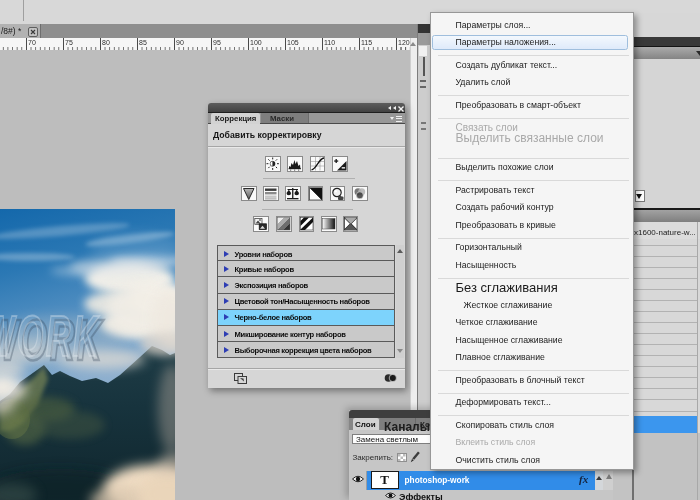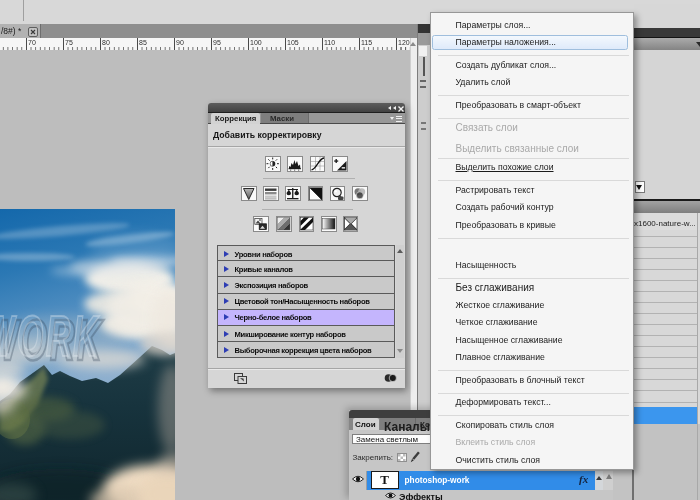--- a/index.html
+++ b/index.html
@@ -392,31 +392,31 @@
     </div>
 
  <div class="abs" style="left:8.5px;top:142.5px;width:178px;height:113.4px;border:1px solid #5a5a5a;background:#c9c9c9;box-sizing:border-box;"></div>
  <div class="abs" id="adjlist" style="left:8.5px;top:142.5px;width:178px;height:113.4px;">
       <div class="abs" style="left:0;top:0.0px;width:178px;height:16.2px;border-bottom:1px solid #5a5a5a;border-left:1px solid #5a5a5a;border-right:1px solid #5a5a5a;border-top:1px solid #5a5a5a;box-sizing:border-box;background:#c9c9c9;">
         <div class="abs" style="left:6px;top:4.6px;width:0;height:0;border-top:3.5px solid transparent;border-bottom:3.5px solid transparent;border-left:5px solid #2d3db4;"></div>
         <div class="abs" style="left:17px;top:3.6px;font-size:7.6px;font-weight:bold;letter-spacing:-0.3px;color:#0d0d0d;white-space:nowrap;">Уровни наборов</div>
       </div>
       <div class="abs" style="left:0;top:16.2px;width:178px;height:16.2px;border-bottom:1px solid #5a5a5a;border-left:1px solid #5a5a5a;border-right:1px solid #5a5a5a;box-sizing:border-box;background:#c9c9c9;">
         <div class="abs" style="left:6px;top:4.6px;width:0;height:0;border-top:3.5px solid transparent;border-bottom:3.5px solid transparent;border-left:5px solid #2d3db4;"></div>
-        <div class="abs" style="left:17px;top:3.6px;font-size:7.6px;font-weight:bold;letter-spacing:-0.3px;color:#0d0d0d;white-space:nowrap;">Кривые каналов</div>
+        <div class="abs" style="left:17px;top:3.6px;font-size:7.6px;font-weight:bold;letter-spacing:-0.3px;color:#0d0d0d;white-space:nowrap;">Кривые наборов</div>
       </div>
       <div class="abs" style="left:0;top:32.4px;width:178px;height:16.2px;border-bottom:1px solid #5a5a5a;border-left:1px solid #5a5a5a;border-right:1px solid #5a5a5a;box-sizing:border-box;background:#c9c9c9;">
         <div class="abs" style="left:6px;top:4.6px;width:0;height:0;border-top:3.5px solid transparent;border-bottom:3.5px solid transparent;border-left:5px solid #2d3db4;"></div>
         <div class="abs" style="left:17px;top:3.6px;font-size:7.6px;font-weight:bold;letter-spacing:-0.3px;color:#0d0d0d;white-space:nowrap;">Экспозиция наборов</div>
       </div>
       <div class="abs" style="left:0;top:48.599999999999994px;width:178px;height:16.2px;border-bottom:1px solid #5a5a5a;border-left:1px solid #5a5a5a;border-right:1px solid #5a5a5a;box-sizing:border-box;background:#c9c9c9;">
         <div class="abs" style="left:6px;top:4.6px;width:0;height:0;border-top:3.5px solid transparent;border-bottom:3.5px solid transparent;border-left:5px solid #2d3db4;"></div>
         <div class="abs" style="left:17px;top:3.6px;font-size:7.6px;font-weight:bold;letter-spacing:-0.3px;color:#0d0d0d;white-space:nowrap;">Цветовой тон/Насыщенность наборов</div>
       </div>
-      <div class="abs" style="left:0;top:64.8px;width:178px;height:16.2px;border-bottom:1px solid #5a5a5a;border-left:1px solid #5a5a5a;border-right:1px solid #5a5a5a;box-sizing:border-box;background:#c4b5fd;">
+      <div class="abs" style="left:0;top:64.8px;width:178px;height:16.2px;border-bottom:1px solid #5a5a5a;border-left:1px solid #5a5a5a;border-right:1px solid #5a5a5a;box-sizing:border-box;background:#7dd3fc;">
         <div class="abs" style="left:6px;top:4.6px;width:0;height:0;border-top:3.5px solid transparent;border-bottom:3.5px solid transparent;border-left:5px solid #2d3db4;"></div>
         <div class="abs" style="left:17px;top:3.6px;font-size:7.6px;font-weight:bold;letter-spacing:-0.3px;color:#0d0d0d;white-space:nowrap;">Черно-белое наборов</div>
       </div>
       <div class="abs" style="left:0;top:81.0px;width:178px;height:16.2px;border-bottom:1px solid #5a5a5a;border-left:1px solid #5a5a5a;border-right:1px solid #5a5a5a;box-sizing:border-box;background:#c9c9c9;">
         <div class="abs" style="left:6px;top:4.6px;width:0;height:0;border-top:3.5px solid transparent;border-bottom:3.5px solid transparent;border-left:5px solid #2d3db4;"></div>
         <div class="abs" style="left:17px;top:3.6px;font-size:7.6px;font-weight:bold;letter-spacing:-0.3px;color:#0d0d0d;white-space:nowrap;">Микширование контур наборов</div>
       </div>
       <div class="abs" style="left:0;top:97.19999999999999px;width:178px;height:16.2px;border-bottom:1px solid #5a5a5a;border-left:1px solid #5a5a5a;border-right:1px solid #5a5a5a;box-sizing:border-box;background:#c9c9c9;">
         <div class="abs" style="left:6px;top:4.6px;width:0;height:0;border-top:3.5px solid transparent;border-bottom:3.5px solid transparent;border-left:5px solid #2d3db4;"></div>
         <div class="abs" style="left:17px;top:3.6px;font-size:7.6px;font-weight:bold;letter-spacing:-0.3px;color:#0d0d0d;white-space:nowrap;">Выборочная коррекция цвета наборов</div>
@@ -496,21 +496,21 @@
         <path d="M0.5,4.5 Q5.5,-0.5 10.5,4.5 Q5.5,9.5 0.5,4.5 Z" fill="#f2f2f2" stroke="#222" stroke-width="1"></path>
         <circle cx="5.5" cy="4.5" r="2" fill="#111"></circle>
       </svg>
     </div>
  <div class="abs" style="left:50px;top:81.5px;font-size:9px;font-weight:bold;color:#111;">Эффекты</div>
 </div>
 
 <div class="abs" style="left:613px;top:468.5px;width:20.5px;height:31.5px;background:#c3c3c3;"></div>
 <div class="abs" style="left:632px;top:468.5px;width:1.5px;height:31.5px;background:#6f6f6f;"></div>
 
-<div class="abs" id="rightcol" style="left:633.5px;top:4px;width:66.5px;height:400px;">
+<div class="abs" id="rightcol" style="left:633.5px;top:13px;width:66.5px;height:400px;">
  <div class="abs" style="left:0;top:0;width:66.5px;height:24px;background:#d7d7d7;"></div>
  <div class="abs" style="left:0;top:24px;width:66.5px;height:8.5px;background:#393939;"></div>
  <div class="abs" style="left:0;top:32.5px;width:66.5px;height:1.5px;background:#141414;"></div>
  <div class="abs" style="left:0;top:34px;width:66.5px;height:11.5px;background:linear-gradient(#ababab,#848484);"></div>
  <div class="abs" style="left:62px;top:37.5px;width:0;height:0;border-left:4px solid transparent;border-right:4px solid transparent;border-top:5px solid #2a2a2a;"></div>
  <div class="abs" style="left:0;top:45.5px;width:66.5px;height:149.5px;background:#d5d5d5;"></div>
  <div class="abs" style="left:1px;top:177px;width:10px;height:11.5px;background:#fff;border:1px solid #7a7a7a;box-sizing:border-box;"></div>
  <div class="abs" style="left:2.2px;top:180.5px;width:0;height:0;border-left:3.6px solid transparent;border-right:3.6px solid transparent;border-top:5px solid #111;"></div>
  <div class="abs" style="left:0;top:195px;width:66.5px;height:2px;background:#1a1a1a;"></div>
  <div class="abs" style="left:0;top:197px;width:66.5px;height:12px;background:linear-gradient(#a2a2a2,#7f7f7f);"></div>
@@ -536,32 +536,33 @@
     </div>
  <div class="abs" style="left:0;top:402.5px;width:63.5px;height:17px;background:#3b96ee;"></div>
  <div class="abs" style="left:0;top:419.5px;width:66.5px;height:80.5px;background:#c2c2c2;"></div>
  <div class="abs" style="left:63.5px;top:209px;width:1px;height:291px;background:#a8a8a8;"></div>
 </div>
 
 <div class="abs" id="menu" style="left:429.5px;top:12px;width:202px;height:456px;background:#f5f5f5;border:1px solid #979797;box-shadow:3px 3px 6px rgba(0,0,0,0.35);box-sizing:content-box;">
     <div class="abs" style="left:1.5px;top:21.5px;width:196px;height:15.5px;border:1px solid #9fbedd;border-radius:2.5px;background:linear-gradient(#f3f8fd,#dfeafa);box-sizing:border-box;"></div>
     <div class="abs" style="left:25px;top:3.5px;width:172px;height:17.5px;line-height:17.5px;font-size:8.7px;color:#1b1b1b;white-space:nowrap;">Параметры слоя...</div>
     <div class="abs" style="left:25px;top:21.0px;width:172px;height:17.5px;line-height:17.5px;font-size:8.7px;color:#1b1b1b;white-space:nowrap;">Параметры наложения...</div>
-    <div class="abs" style="left:25px;top:43.5px;width:172px;height:17.5px;line-height:17.5px;font-size:8.7px;color:#1b1b1b;white-space:nowrap;">Создать дубликат слоя...</div>
+    <div class="abs" style="left:25px;top:43.5px;width:172px;height:17.5px;line-height:17.5px;font-size:8.7px;color:#1b1b1b;white-space:nowrap;">Создать дубликат текст...</div>
     <div class="abs" style="left:25px;top:61.0px;width:172px;height:17.5px;line-height:17.5px;font-size:8.7px;color:#1b1b1b;white-space:nowrap;">Удалить слой</div>
     <div class="abs" style="left:25px;top:83.5px;width:172px;height:17.5px;line-height:17.5px;font-size:8.7px;color:#1b1b1b;white-space:nowrap;">Преобразовать в смарт-объект</div>
     <div class="abs" style="left:25px;top:106.0px;width:172px;height:17.5px;line-height:17.5px;font-size:10px;color:#a9a9a9;white-space:nowrap;">Связать слои</div>
-    <div class="abs" style="left:25px;top:127px;width:172px;height:17.5px;line-height:17.5px;font-size:10px;color:#a9a9a9;white-space:nowrap;">Выделить связанные слои</div>
-    <div class="abs" style="left:25px;top:146.0px;width:172px;height:17.5px;line-height:17.5px;font-size:8.7px;color:#1b1b1b;white-space:nowrap;text-decoration:underline;">Выделить похожие слои</div>
+    <div class="abs" style="left:25px;top:117px;width:172px;height:17.5px;line-height:17.5px;font-size:12px;color:#a9a9a9;white-space:nowrap;">Выделить связанные слои</div>
+    <div class="abs" style="left:25px;top:146.0px;width:172px;height:17.5px;line-height:17.5px;font-size:8.7px;color:#1b1b1b;white-space:nowrap;">Выделить похожие слои</div>
     <div class="abs" style="left:25px;top:168.5px;width:172px;height:17.5px;line-height:17.5px;font-size:8.7px;color:#1b1b1b;white-space:nowrap;">Растрировать текст</div>
     <div class="abs" style="left:25px;top:186.0px;width:172px;height:17.5px;line-height:17.5px;font-size:8.7px;color:#1b1b1b;white-space:nowrap;">Создать рабочий контур</div>
     <div class="abs" style="left:25px;top:203.5px;width:172px;height:17.5px;line-height:17.5px;font-size:8.7px;color:#1b1b1b;white-space:nowrap;">Преобразовать в кривые</div>
+    <div class="abs" style="left:25px;top:226.0px;width:172px;height:17.5px;line-height:17.5px;font-size:8.7px;color:#1b1b1b;white-space:nowrap;">Горизонтальный</div>
     <div class="abs" style="left:25px;top:243.5px;width:172px;height:17.5px;line-height:17.5px;font-size:8.7px;color:#1b1b1b;white-space:nowrap;">Насыщенность</div>
-    <div class="abs" style="left:25px;top:266.0px;width:172px;height:17.5px;line-height:17.5px;font-size:10px;color:#1b1b1b;white-space:nowrap;">Без сглаживания</div>
-    <div class="abs" style="left:25px;top:283.5px;width:172px;height:17.5px;line-height:17.5px;font-size:8.7px;color:#1b1b1b;white-space:nowrap;">Жесткое сглаживание</div>
+    <div class="abs" style="left:25px;top:266.0px;width:172px;height:17.5px;line-height:17.5px;font-size:13px;color:#1b1b1b;white-space:nowrap;">Без сглаживания</div>
+    <div class="abs" style="left:33px;top:283.5px;width:172px;height:17.5px;line-height:17.5px;font-size:8.7px;color:#1b1b1b;white-space:nowrap;">Жесткое сглаживание</div>
     <div class="abs" style="left:25px;top:301.0px;width:172px;height:17.5px;line-height:17.5px;font-size:8.7px;color:#1b1b1b;white-space:nowrap;">Четкое сглаживание</div>
     <div class="abs" style="left:25px;top:318.5px;width:172px;height:17.5px;line-height:17.5px;font-size:8.7px;color:#1b1b1b;white-space:nowrap;">Насыщенное сглаживание</div>
     <div class="abs" style="left:25px;top:336.0px;width:172px;height:17.5px;line-height:17.5px;font-size:8.7px;color:#1b1b1b;white-space:nowrap;">Плавное сглаживание</div>
     <div class="abs" style="left:25px;top:358.5px;width:172px;height:17.5px;line-height:17.5px;font-size:8.7px;color:#1b1b1b;white-space:nowrap;">Преобразовать в блочный текст</div>
     <div class="abs" style="left:25px;top:381.0px;width:172px;height:17.5px;line-height:17.5px;font-size:8.7px;color:#1b1b1b;white-space:nowrap;">Деформировать текст...</div>
     <div class="abs" style="left:25px;top:403.5px;width:172px;height:17.5px;line-height:17.5px;font-size:8.7px;color:#1b1b1b;white-space:nowrap;">Скопировать стиль слоя</div>
     <div class="abs" style="left:25px;top:421.0px;width:172px;height:17.5px;line-height:17.5px;font-size:8.7px;color:#a9a9a9;white-space:nowrap;">Вклеить стиль слоя</div>
     <div class="abs" style="left:25px;top:438.5px;width:172px;height:17.5px;line-height:17.5px;font-size:8.7px;color:#1b1b1b;white-space:nowrap;">Очистить стиль слоя</div>
     <div class="abs" style="left:7px;top:42.25px;width:191px;height:1px;background:#d9d9d9;"></div>
     <div class="abs" style="left:7px;top:82.25px;width:191px;height:1px;background:#d9d9d9;"></div>

